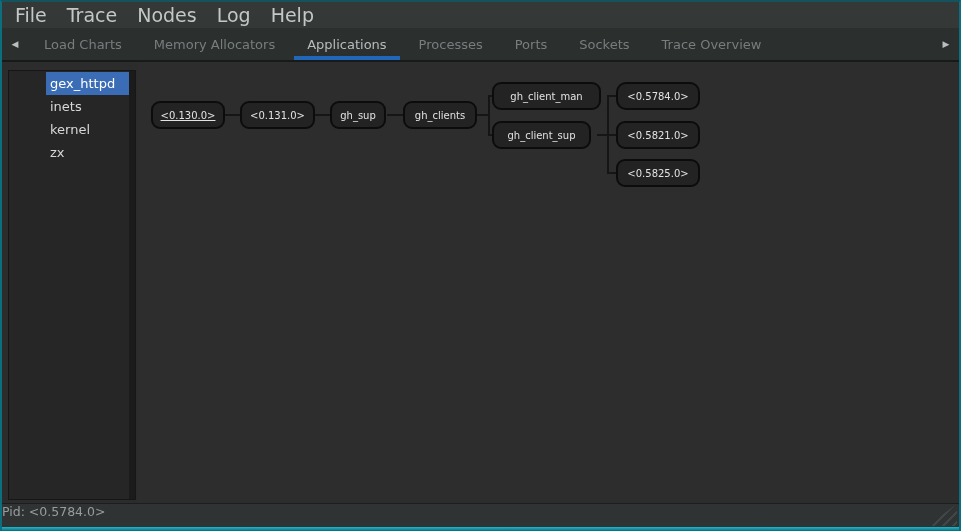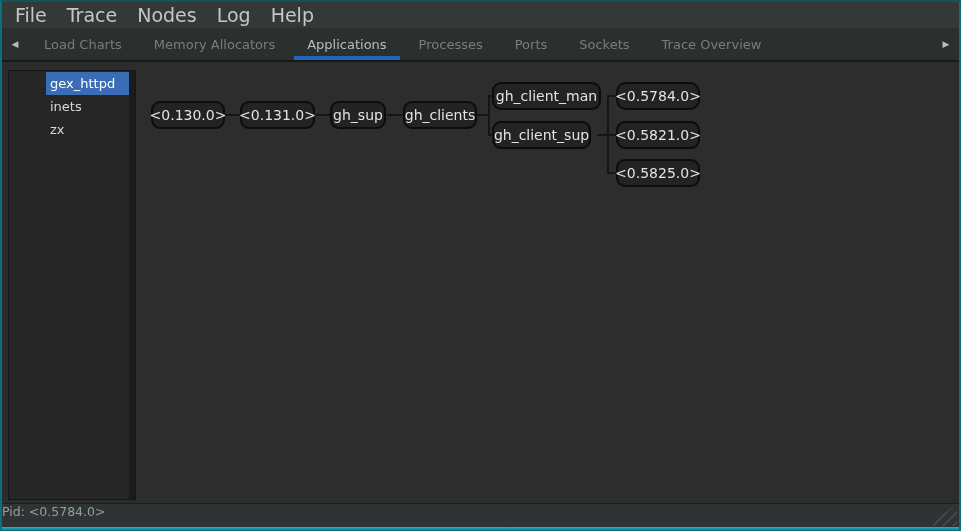--- a/index.html
+++ b/index.html
@@ -54,21 +54,21 @@
   .list-scrollbar{
     position:absolute;top:0;bottom:0;right:0;width:6px;background:#1b1b1b;
   }
 
   .canvas{position:relative;flex:1;background:#2d2d2d;overflow:hidden;}
 
   
   .tree-node{
     position:absolute;height:28px;
     background:#232323;border:2px solid #0c0c0c;border-radius:9px;
-    color:#e2e2e2;font-size:14px;
+    color:#e2e2e2;font-size:10px;
     display:flex;align-items:center;justify-content:center;
     white-space:nowrap;
   }
   .edge{position:absolute;background:#151515;}
   .edge-h{height:2px;}
   .edge-v{width:2px;}
 
   
   .statusbar{
     height:24px;background:#2f3333;border-top:1px solid #1b1e1e;
@@ -106,20 +106,21 @@
     <div class="tab-arrow" style="margin-left:auto;">▶</div>
   </div>
 
   <div class="content">
 
     <div class="sidebar">
       <div class="listbox">
         <div class="listrows">
           <div class="listrow selected">gex_httpd</div>
           <div class="listrow">inets</div>
+          <div class="listrow">kernel</div>
           <div class="listrow">zx</div>
         </div>
         <div class="list-scrollbar"></div>
       </div>
     </div>
 
     <div class="canvas">
 
       <div class="edge edge-h" style="left:87px;top:52px;width:16px;"></div>
       <div class="edge edge-h" style="left:177px;top:52px;width:16px;"></div>
@@ -127,21 +128,21 @@
       <div class="edge edge-h" style="left:340px;top:52px;width:12px;"></div>
       <div class="edge edge-v" style="left:351px;top:33px;height:41px;"></div>
       <div class="edge edge-h" style="left:351px;top:33px;width:5px;"></div>
       <div class="edge edge-h" style="left:351px;top:72px;width:5px;"></div>
       <div class="edge edge-h" style="left:460px;top:72px;width:11px;"></div>
       <div class="edge edge-v" style="left:470px;top:33px;height:79px;"></div>
       <div class="edge edge-h" style="left:470px;top:33px;width:10px;"></div>
       <div class="edge edge-h" style="left:470px;top:72px;width:10px;"></div>
       <div class="edge edge-h" style="left:470px;top:110px;width:10px;"></div>
 
-      <div class="tree-node" style="left:14px;top:39px;width:74px;">&lt;0.130.0&gt;</div>
+      <div class="tree-node" style="left:14px;top:39px;width:74px;text-decoration:underline;">&lt;0.130.0&gt;</div>
       <div class="tree-node" style="left:103px;top:39px;width:75px;">&lt;0.131.0&gt;</div>
       <div class="tree-node" style="left:193px;top:39px;width:56px;">gh_sup</div>
       <div class="tree-node" style="left:266px;top:39px;width:74px;">gh_clients</div>
       <div class="tree-node" style="left:355px;top:20px;width:109px;">gh_client_man</div>
       <div class="tree-node" style="left:355px;top:59px;width:99px;">gh_client_sup</div>
       <div class="tree-node" style="left:479px;top:20px;width:84px;border-radius:10px;">&lt;0.5784.0&gt;</div>
       <div class="tree-node" style="left:479px;top:59px;width:84px;">&lt;0.5821.0&gt;</div>
       <div class="tree-node" style="left:479px;top:97px;width:84px;">&lt;0.5825.0&gt;</div>
     </div>
   </div>

